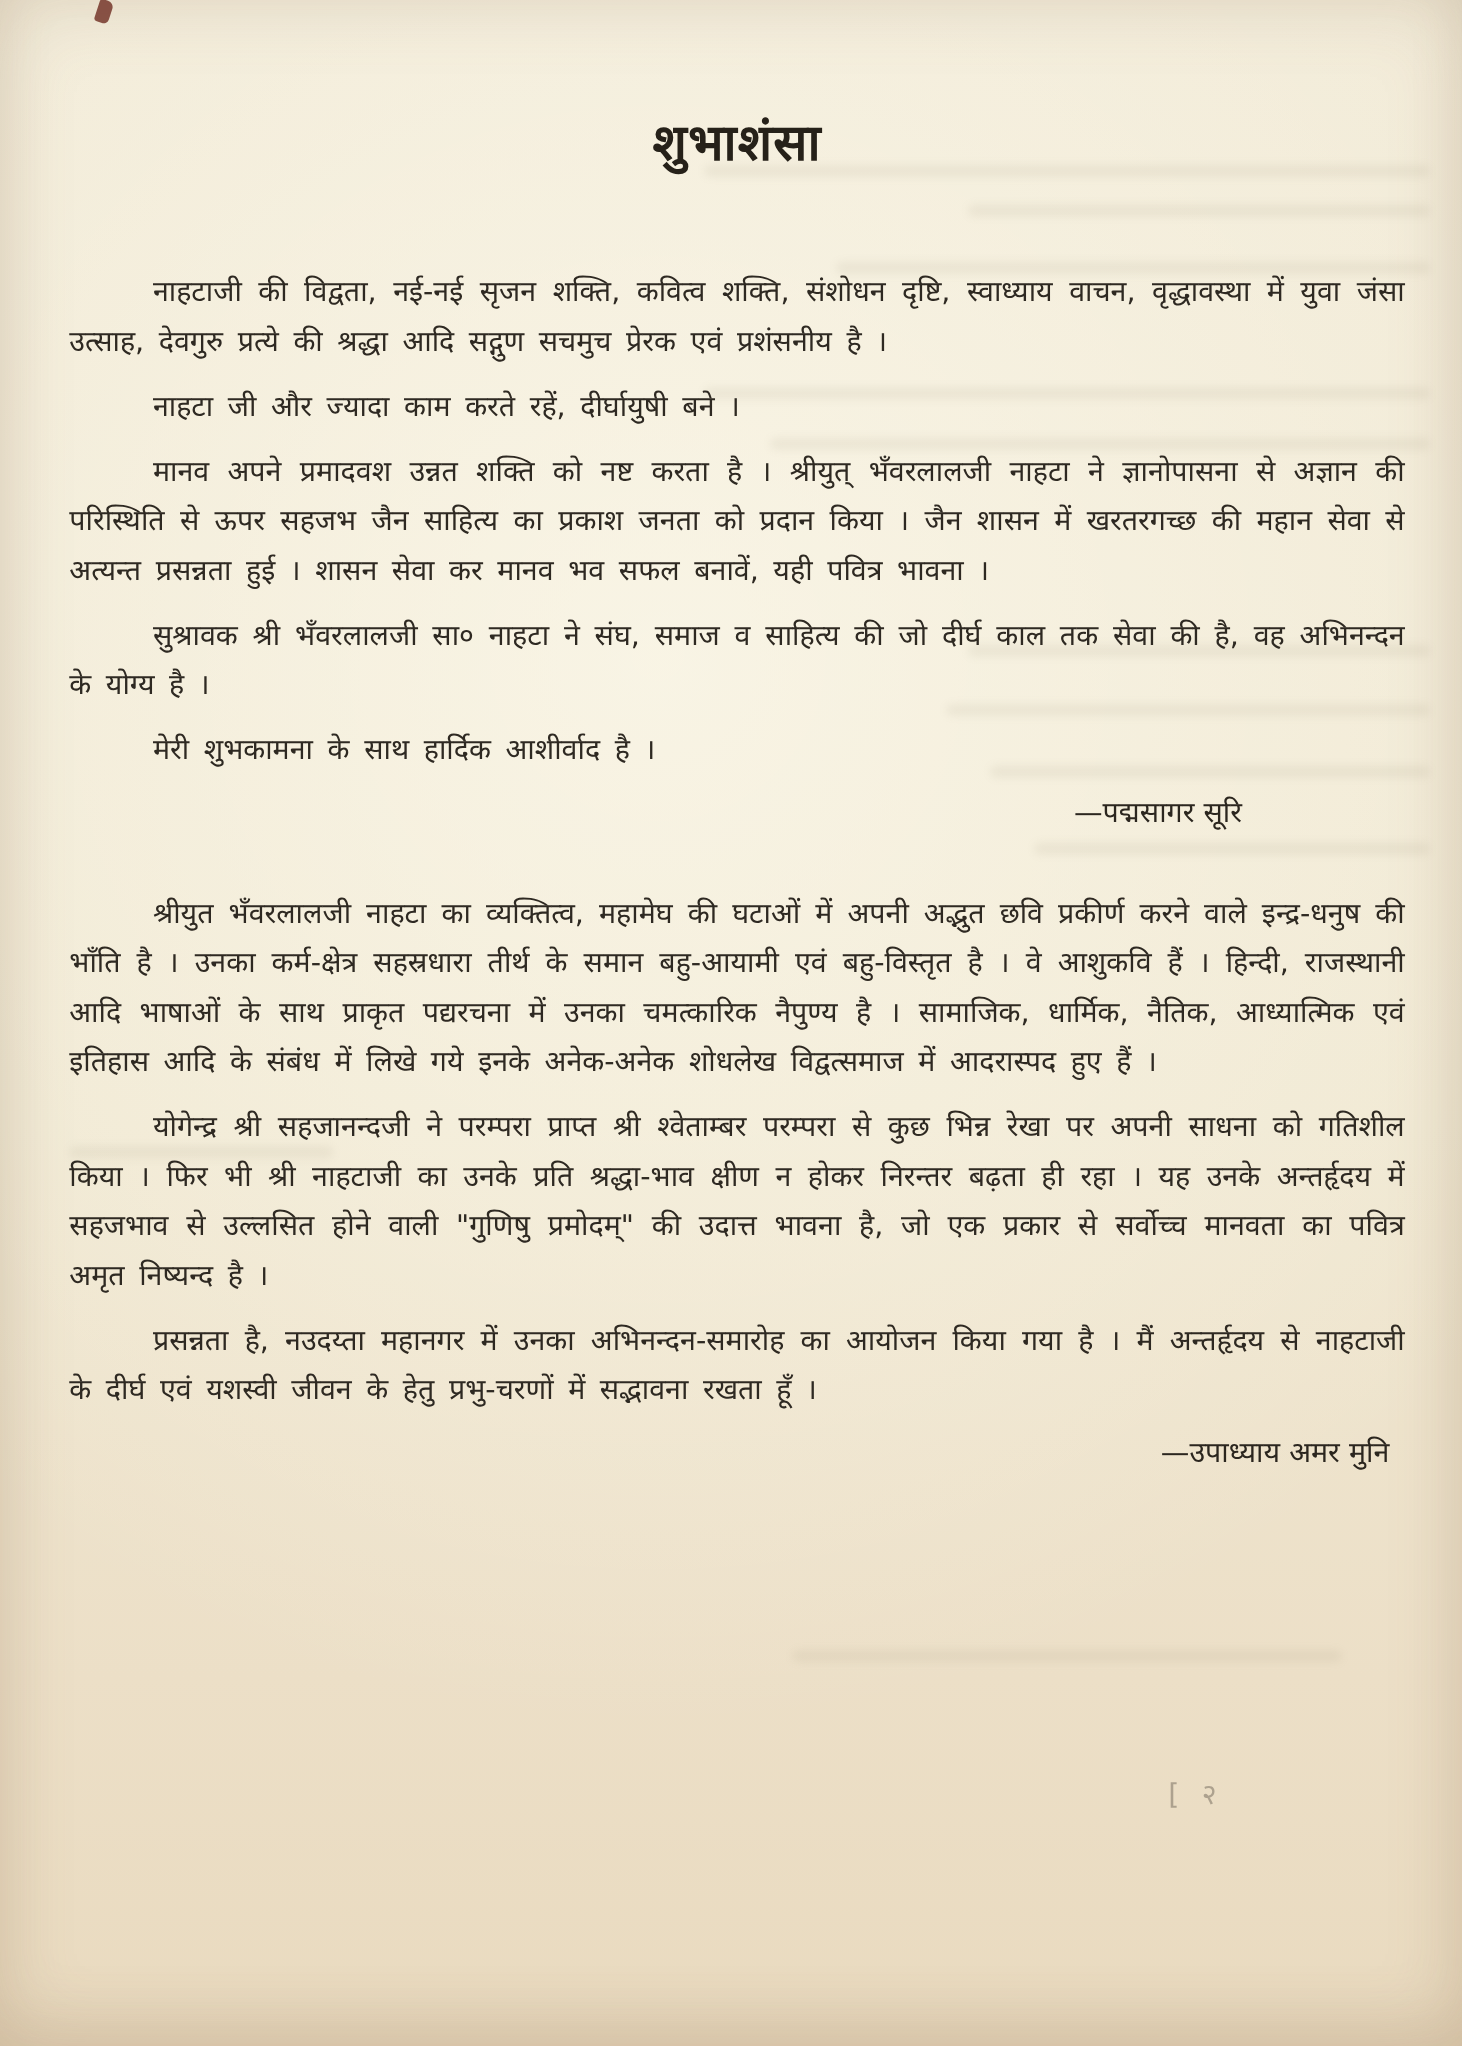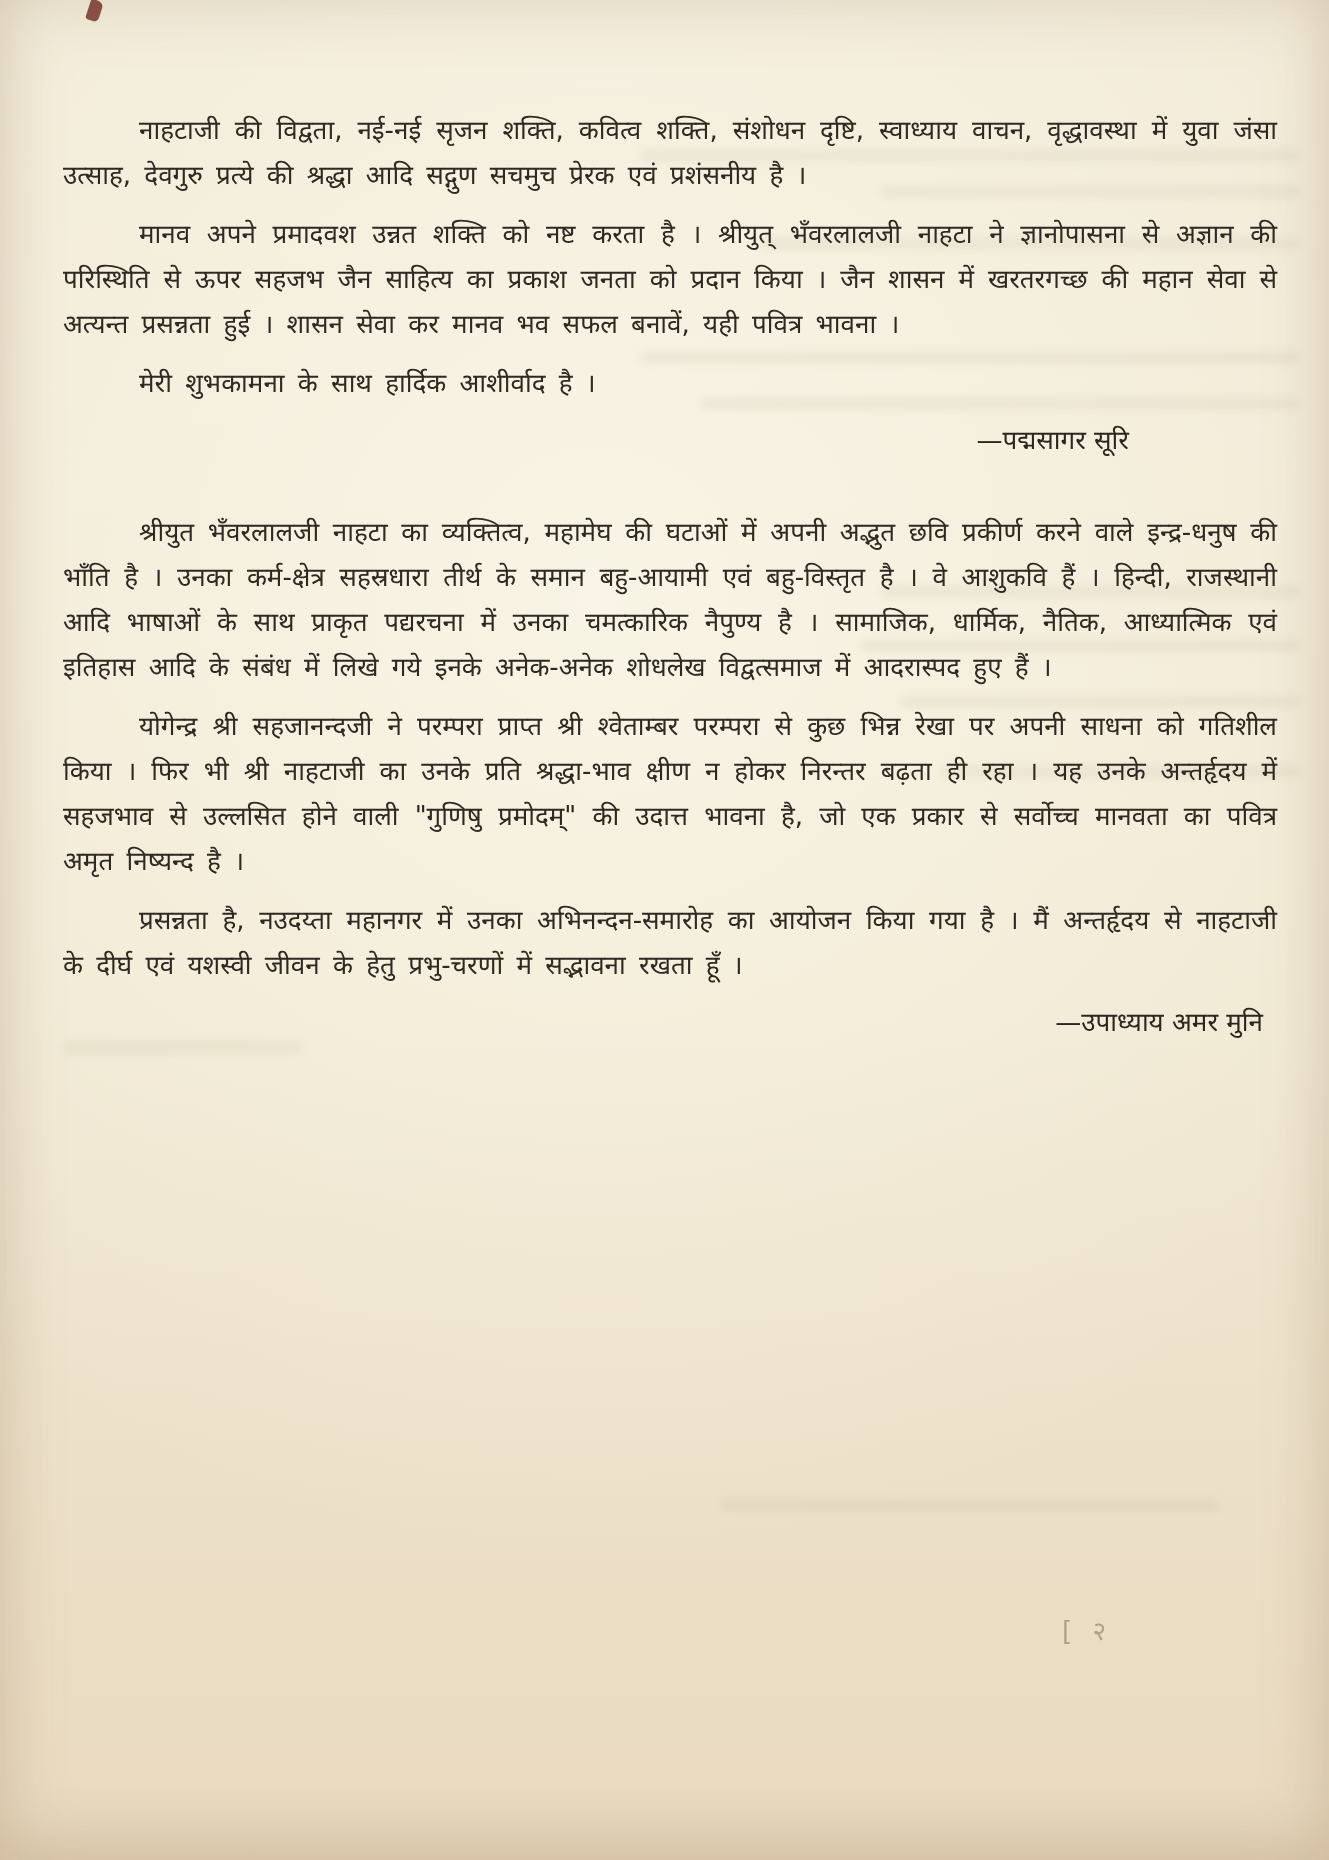--- a/index.html
+++ b/index.html
@@ -80,25 +80,28 @@
   <div class="ghost" style="left:700px;top:398px;width:600px;"></div>
   <div class="ghost" style="left:880px;top:586px;width:420px;"></div>
   <div class="ghost" style="left:860px;top:640px;width:440px;"></div>
   <div class="ghost" style="left:900px;top:696px;width:400px;"></div>
   <div class="ghost" style="left:940px;top:766px;width:360px;"></div>
   <div class="ghost" style="left:63px;top:1042px;width:240px;"></div>
   <div class="ghost" style="left:720px;top:1500px;width:500px;"></div>
 
   <div class="content">
 
+    <h1 class="doc-title">शुभाशंसा</h1>
 
     <p class="para">नाहटाजी की विद्वता, नई-नई सृजन शक्ति, कवित्व शक्ति, संशोधन दृष्टि, स्वाध्याय वाचन, वृद्धावस्था में युवा जंसा उत्साह, देवगुरु प्रत्ये की श्रद्धा आदि सद्गुण सचमुच प्रेरक एवं प्रशंसनीय है ।</p>
+    <p class="para gap-before">नाहटा जी और ज्यादा काम करते रहें, दीर्घायुषी बने ।</p>
 
     <p class="para">मानव अपने प्रमादवश उन्नत शक्ति को नष्ट करता है ।  श्रीयुत् भँवरलालजी नाहटा ने ज्ञानोपासना से अज्ञान की परिस्थिति से ऊपर सहजभ जैन साहित्य का प्रकाश जनता को प्रदान किया । जैन शासन में खरतरगच्छ की महान सेवा से अत्यन्त प्रसन्नता हुई ।  शासन सेवा कर मानव भव सफल बनावें, यही पवित्र भावना ।</p>
 
+    <p class="para">सुश्रावक श्री भँवरलालजी सा० नाहटा ने संघ, समाज व साहित्य की जो दीर्घ काल तक सेवा की है, वह अभिनन्दन के योग्य है ।</p>
     <p class="para gap-before">मेरी शुभकामना के साथ हार्दिक आशीर्वाद है ।</p>
     <div class="sig offset-lg">—पद्मसागर सूरि</div>
 
     <p class="para">श्रीयुत भँवरलालजी नाहटा का व्यक्तित्व, महामेघ की घटाओं में अपनी अद्भुत छवि प्रकीर्ण करने वाले इन्द्र-धनुष की भाँति है ।  उनका कर्म-क्षेत्र सहस्रधारा तीर्थ के समान बहु-आयामी एवं बहु-विस्तृत है ।  वे आशुकवि हैं ।  हिन्दी, राजस्थानी आदि भाषाओं के साथ प्राकृत पद्यरचना में उनका चमत्कारिक नैपुण्य है ।  सामाजिक, धार्मिक, नैतिक, आध्यात्मिक एवं इतिहास आदि के संबंध में लिखे गये इनके अनेक-अनेक शोधलेख विद्वत्समाज में आदरास्पद हुए हैं ।</p>
     <p class="para gap-before">योगेन्द्र श्री सहजानन्दजी ने परम्परा प्राप्त श्री श्वेताम्बर परम्परा से कुछ भिन्न रेखा पर अपनी साधना को गतिशील किया ।  फिर भी श्री नाहटाजी का उनके प्रति श्रद्धा-भाव क्षीण न होकर निरन्तर बढ़ता ही रहा ।  यह उनके अन्तर्हृदय में सहजभाव से उल्लसित होने वाली "गुणिषु प्रमोदम्" की उदात्त भावना है, जो एक प्रकार से सर्वोच्च मानवता का पवित्र अमृत निष्यन्द है ।</p>
     <p class="para gap-before">प्रसन्नता है, नउदय्ता महानगर में उनका अभिनन्दन-समारोह का आयोजन किया गया है ।  मैं अन्तर्हृदय से नाहटाजी के दीर्घ एवं यशस्वी जीवन के हेतु प्रभु-चरणों में सद्भावना रखता हूँ ।</p>
     <div class="sig offset-sm">—उपाध्याय अमर मुनि</div>
 
   </div>
 

